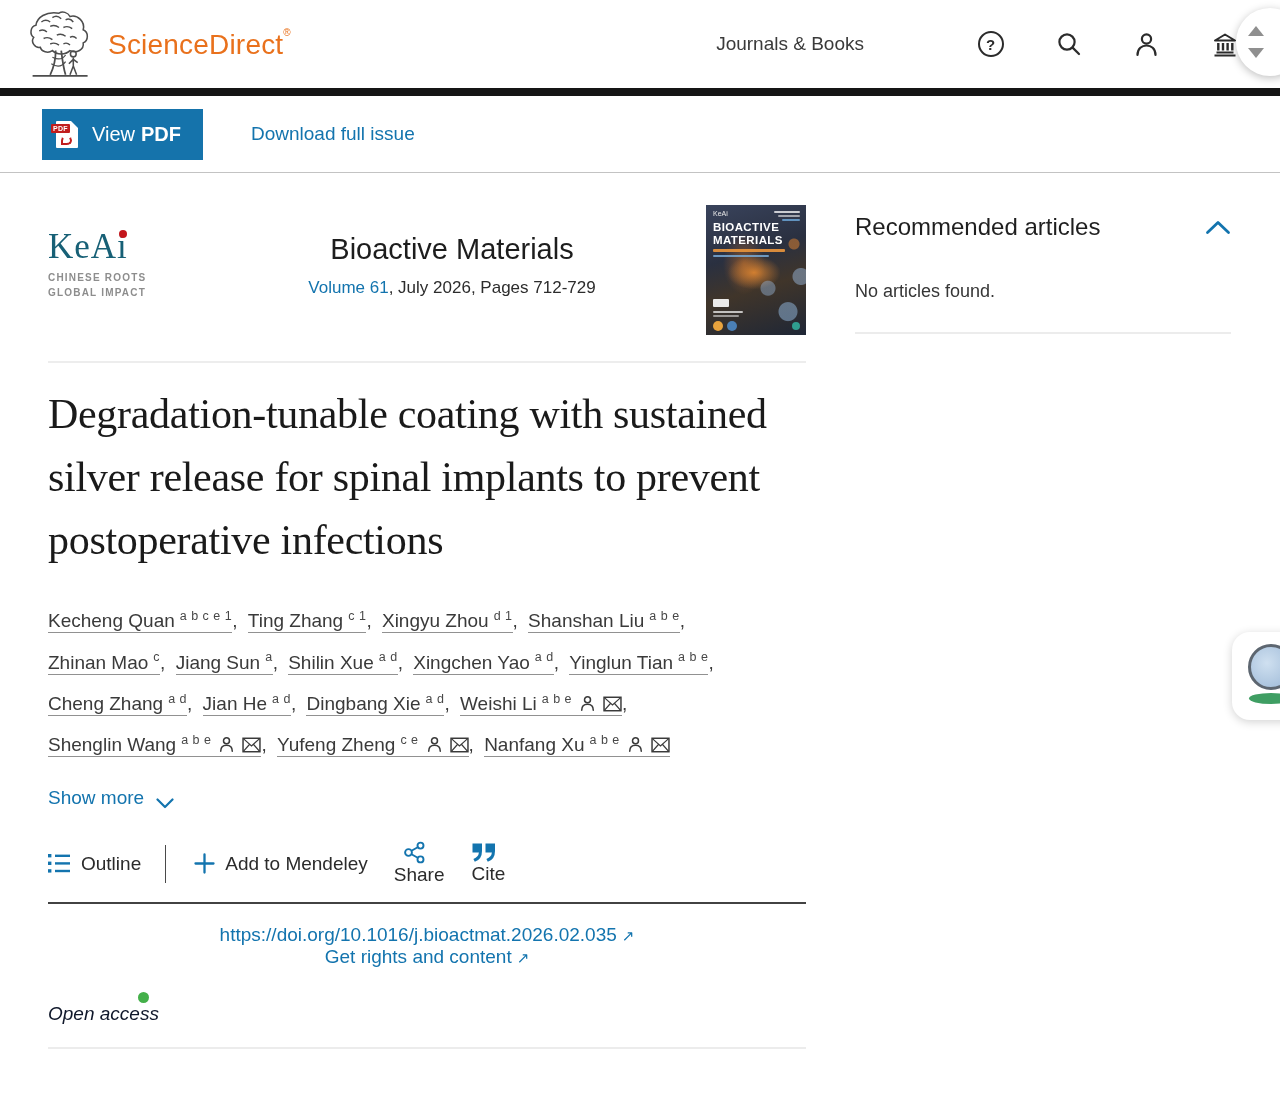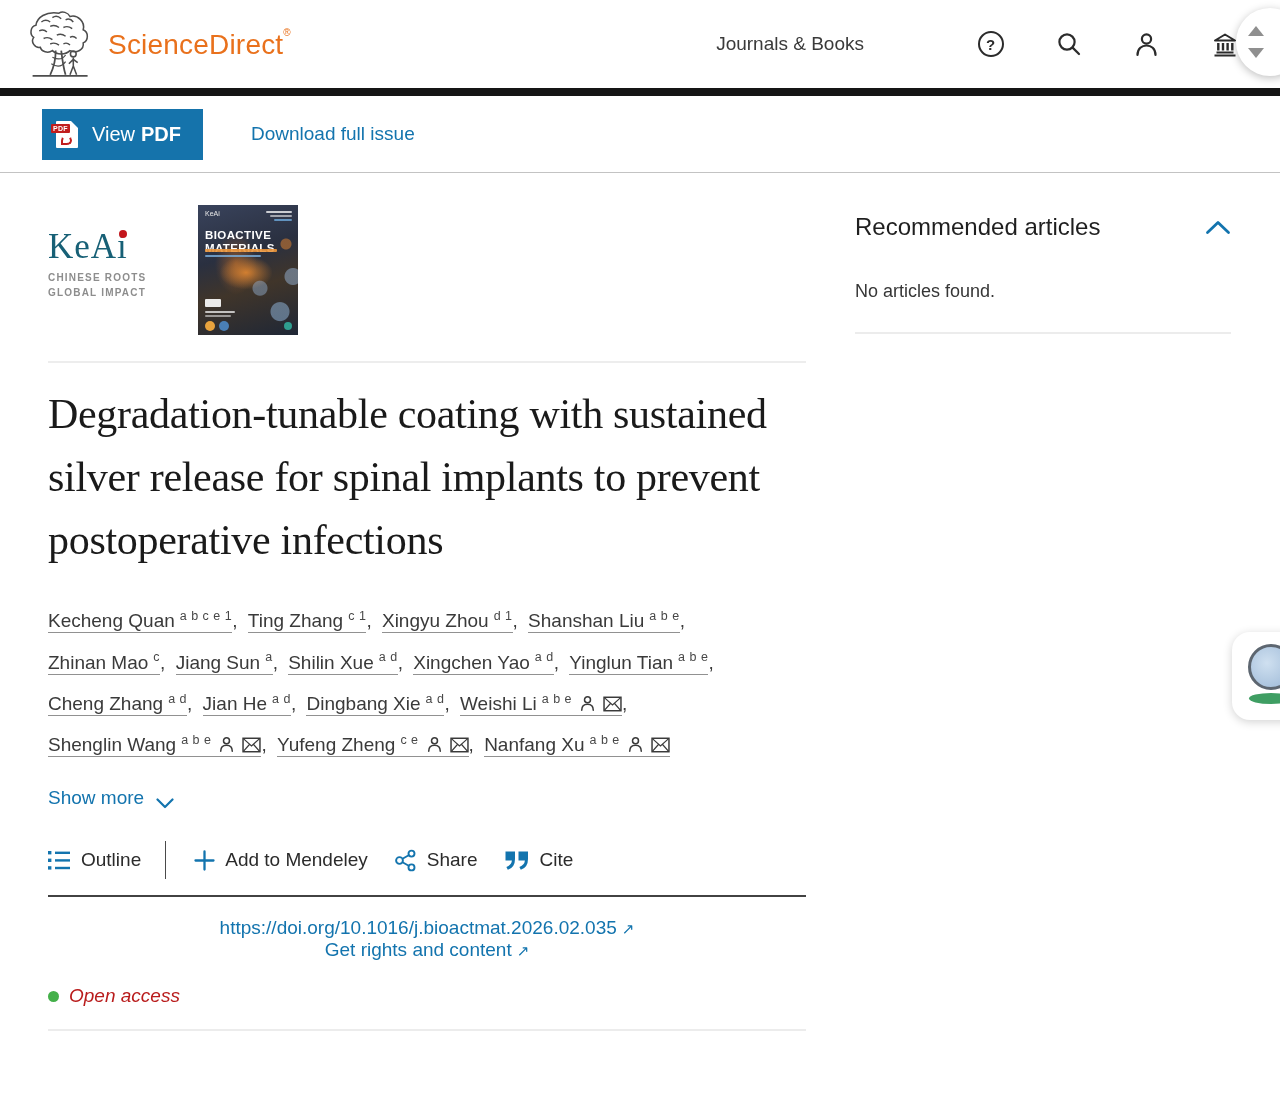--- a/index.html
+++ b/index.html
@@ -69,21 +69,21 @@
   .cover{position:relative;width:100px;height:130px;flex:0 0 auto;cursor:pointer;overflow:hidden;
     background:
       radial-gradient(circle at 82% 82%, rgba(140,175,210,.55) 0 9px, rgba(140,175,210,0) 10px),
       radial-gradient(circle at 62% 64%, rgba(150,180,215,.45) 0 7px, rgba(150,180,215,0) 8px),
       radial-gradient(circle at 95% 55%, rgba(150,180,215,.5) 0 8px, rgba(150,180,215,0) 9px),
       radial-gradient(circle at 88% 30%, rgba(200,120,50,.6) 0 5px, rgba(200,120,50,0) 6px),
       radial-gradient(ellipse 38px 24px at 48% 52%, rgba(216,130,48,.95), rgba(216,130,48,0) 70%),
       radial-gradient(ellipse 30px 44px at 38% 45%, rgba(150,90,45,.8), rgba(150,90,45,0) 70%),
       linear-gradient(163deg,#39435c 0%,#2a3040 38%,#40352a 62%,#1f2736 100%);}
   .cover .ck{position:absolute;left:7px;top:5px;color:#e8e8e8;font-size:7px;}
-  .cover .ct{position:absolute;left:7px;top:24px;color:#fff;font-weight:bold;font-size:11.5px;line-height:1.15;letter-spacing:.4px;}
+  .cover .ct{position:absolute;left:7px;top:16px;color:#fff;font-weight:bold;font-size:11.5px;line-height:1.15;letter-spacing:.4px;}
   .cover .bar{position:absolute;border-radius:1px;}
   .cover .tr1{right:6px;top:6px;width:26px;height:2px;background:rgba(255,255,255,.75);}
   .cover .tr2{right:6px;top:10px;width:22px;height:2px;background:rgba(255,255,255,.55);}
   .cover .tr3{right:6px;top:14px;width:18px;height:2px;background:rgba(110,170,220,.8);}
   .cover .st1{left:7px;top:44px;width:72px;height:3px;background:rgba(235,150,60,.9);}
   .cover .st2{left:7px;top:50px;width:56px;height:2px;background:rgba(120,170,215,.85);}
   .cover .bl1{left:7px;bottom:28px;width:16px;height:8px;background:rgba(255,255,255,.9);}
   .cover .bl2{left:7px;bottom:22px;width:30px;height:2px;background:rgba(255,255,255,.7);}
   .cover .bl3{left:7px;bottom:18px;width:26px;height:2px;background:rgba(255,255,255,.5);}
   .cover .dot1{left:7px;bottom:4px;width:10px;height:10px;border-radius:50%;background:#e8a33d;}
@@ -108,27 +108,27 @@
   .a-sup{font-size:12.5px;color:#474747;margin-left:5px;letter-spacing:.5px;}
   .a-sep{margin-right:5px;}
   .auth-icon{vertical-align:-2px;margin-left:7px;}
   .showmore{margin-top:24px;display:flex;align-items:flex-end;font-size:19px;color:var(--accent);cursor:pointer;width:max-content;}
   .showmore svg{margin-left:12px;}
 
   .actions{margin-top:32px;display:flex;align-items:center;padding-bottom:16px;border-bottom:2px solid #424242;}
   .act{display:flex;align-items:center;font-size:19px;color:#2b2b2b;cursor:pointer;}
   .act .ic{color:var(--accent);display:flex;margin-right:10px;}
   .vdiv{width:1px;height:38px;background:#4a4a4a;margin:0 28px 0 24px;}
-  .gap26{margin-left:26px;}
+  .gap26{margin-left:26px;flex-direction:column;}
 
   .doi-row{margin-top:20px;display:flex;justify-content:space-between;align-items:center;font-size:19px;flex-direction:column;}
   .link{color:var(--accent);text-decoration:none;cursor:pointer;}
   .arrow{font-size:15px;margin-left:5px;}
   .lic-row{margin-top:24px;display:flex;justify-content:space-between;align-items:center;font-size:19px;color:#2f2f2f;}
-  .oa{display:flex;align-items:center;font-style:italic;color:#b91c1c;}
+  .oa{display:flex;align-items:flex-end;font-style:italic;color:#0f172a;flex-direction:column;}
   .oa-dot{width:11px;height:11px;border-radius:50%;background:var(--green);margin-right:10px;}
   .bot-hr{margin:22px 0 0;border:0;border-top:2px solid #ececec;}
 </style>
 </head>
 <body>
 
 <div class="hdr">
   <svg class="tree" viewBox="0 0 60 64" fill="none" stroke="#4d4d4d" stroke-width="1.3">
     <path d="M30 4 C18 2 10 8 9 15 C4 16 3 23 7 26 C4 30 8 36 13 35 C14 39 20 41 24 38 C28 42 36 42 40 38 C46 41 53 37 52 31 C57 29 57 21 52 19 C54 12 47 5 40 7 C38 3 33 2 30 4 Z" stroke-width="1.4"></path>
     <path d="M14 12 q4 -3 8 0 M24 8 q4 -3 8 1 M36 10 q4 -2 7 2 M12 20 q4 -2 7 1 M22 16 q4 -2 8 1 M34 17 q4 -2 8 1 M16 27 q4 -2 8 1 M28 24 q4 -2 8 1 M40 26 q3 -2 6 1 M22 32 q4 -2 8 1 M34 32 q3 -2 6 1"></path>
@@ -191,20 +191,26 @@
 <div class="content">
 
   <div class="main-col">
 
     <div class="banner">
       <div class="keai">
         <span class="keai-word"><span>KeAi</span><span class="keai-dot"></span></span>
         <div class="keai-tag">
           <div>CHINESE ROOTS</div>
           <div>GLOBAL IMPACT</div>
+        </div>
+      </div>
+      <div class="jmid">
+        <div class="jname">Bioactive Materials</div>
+        <div class="jissue">
+          <a>Volume 61</a><span>, July 2026, Pages 712-729</span>
         </div>
       </div>
       <div class="cover">
         <div class="ck">KeAi</div>
         <div class="ct">
           <div>BIOACTIVE</div>
           <div>MATERIALS</div>
         </div>
         <span class="bar tr1"></span>
         <span class="bar tr2"></span>

